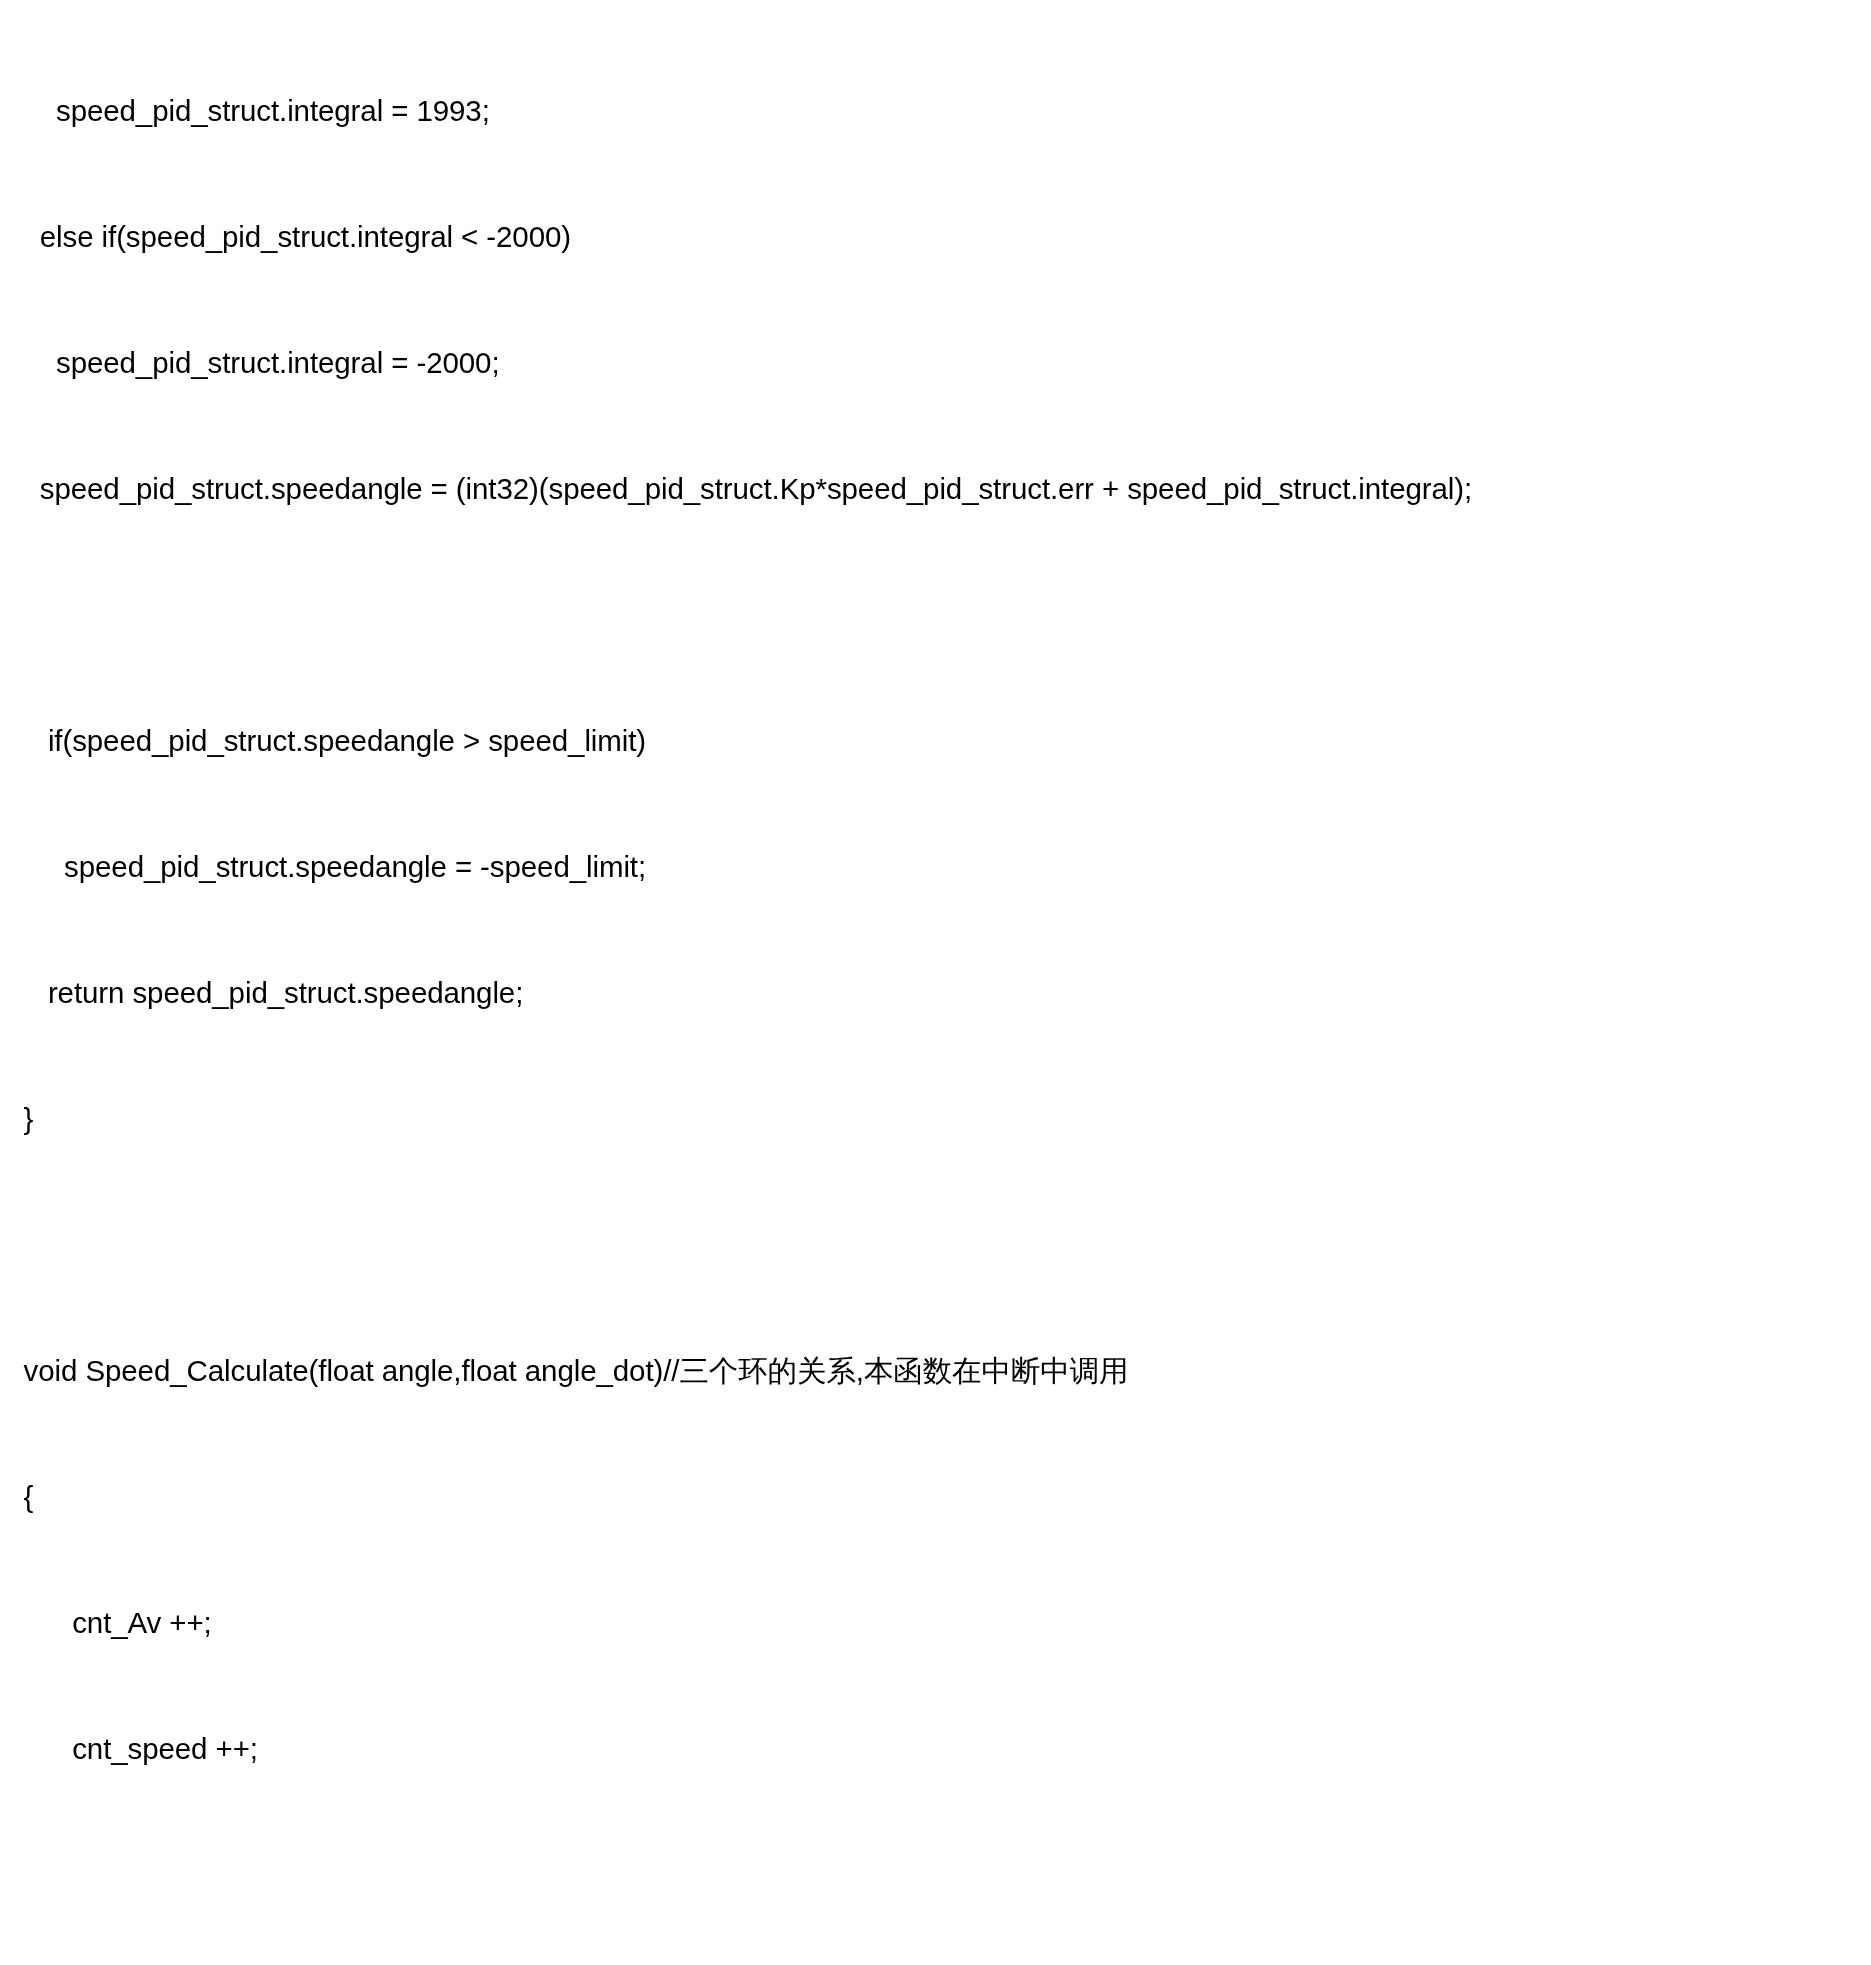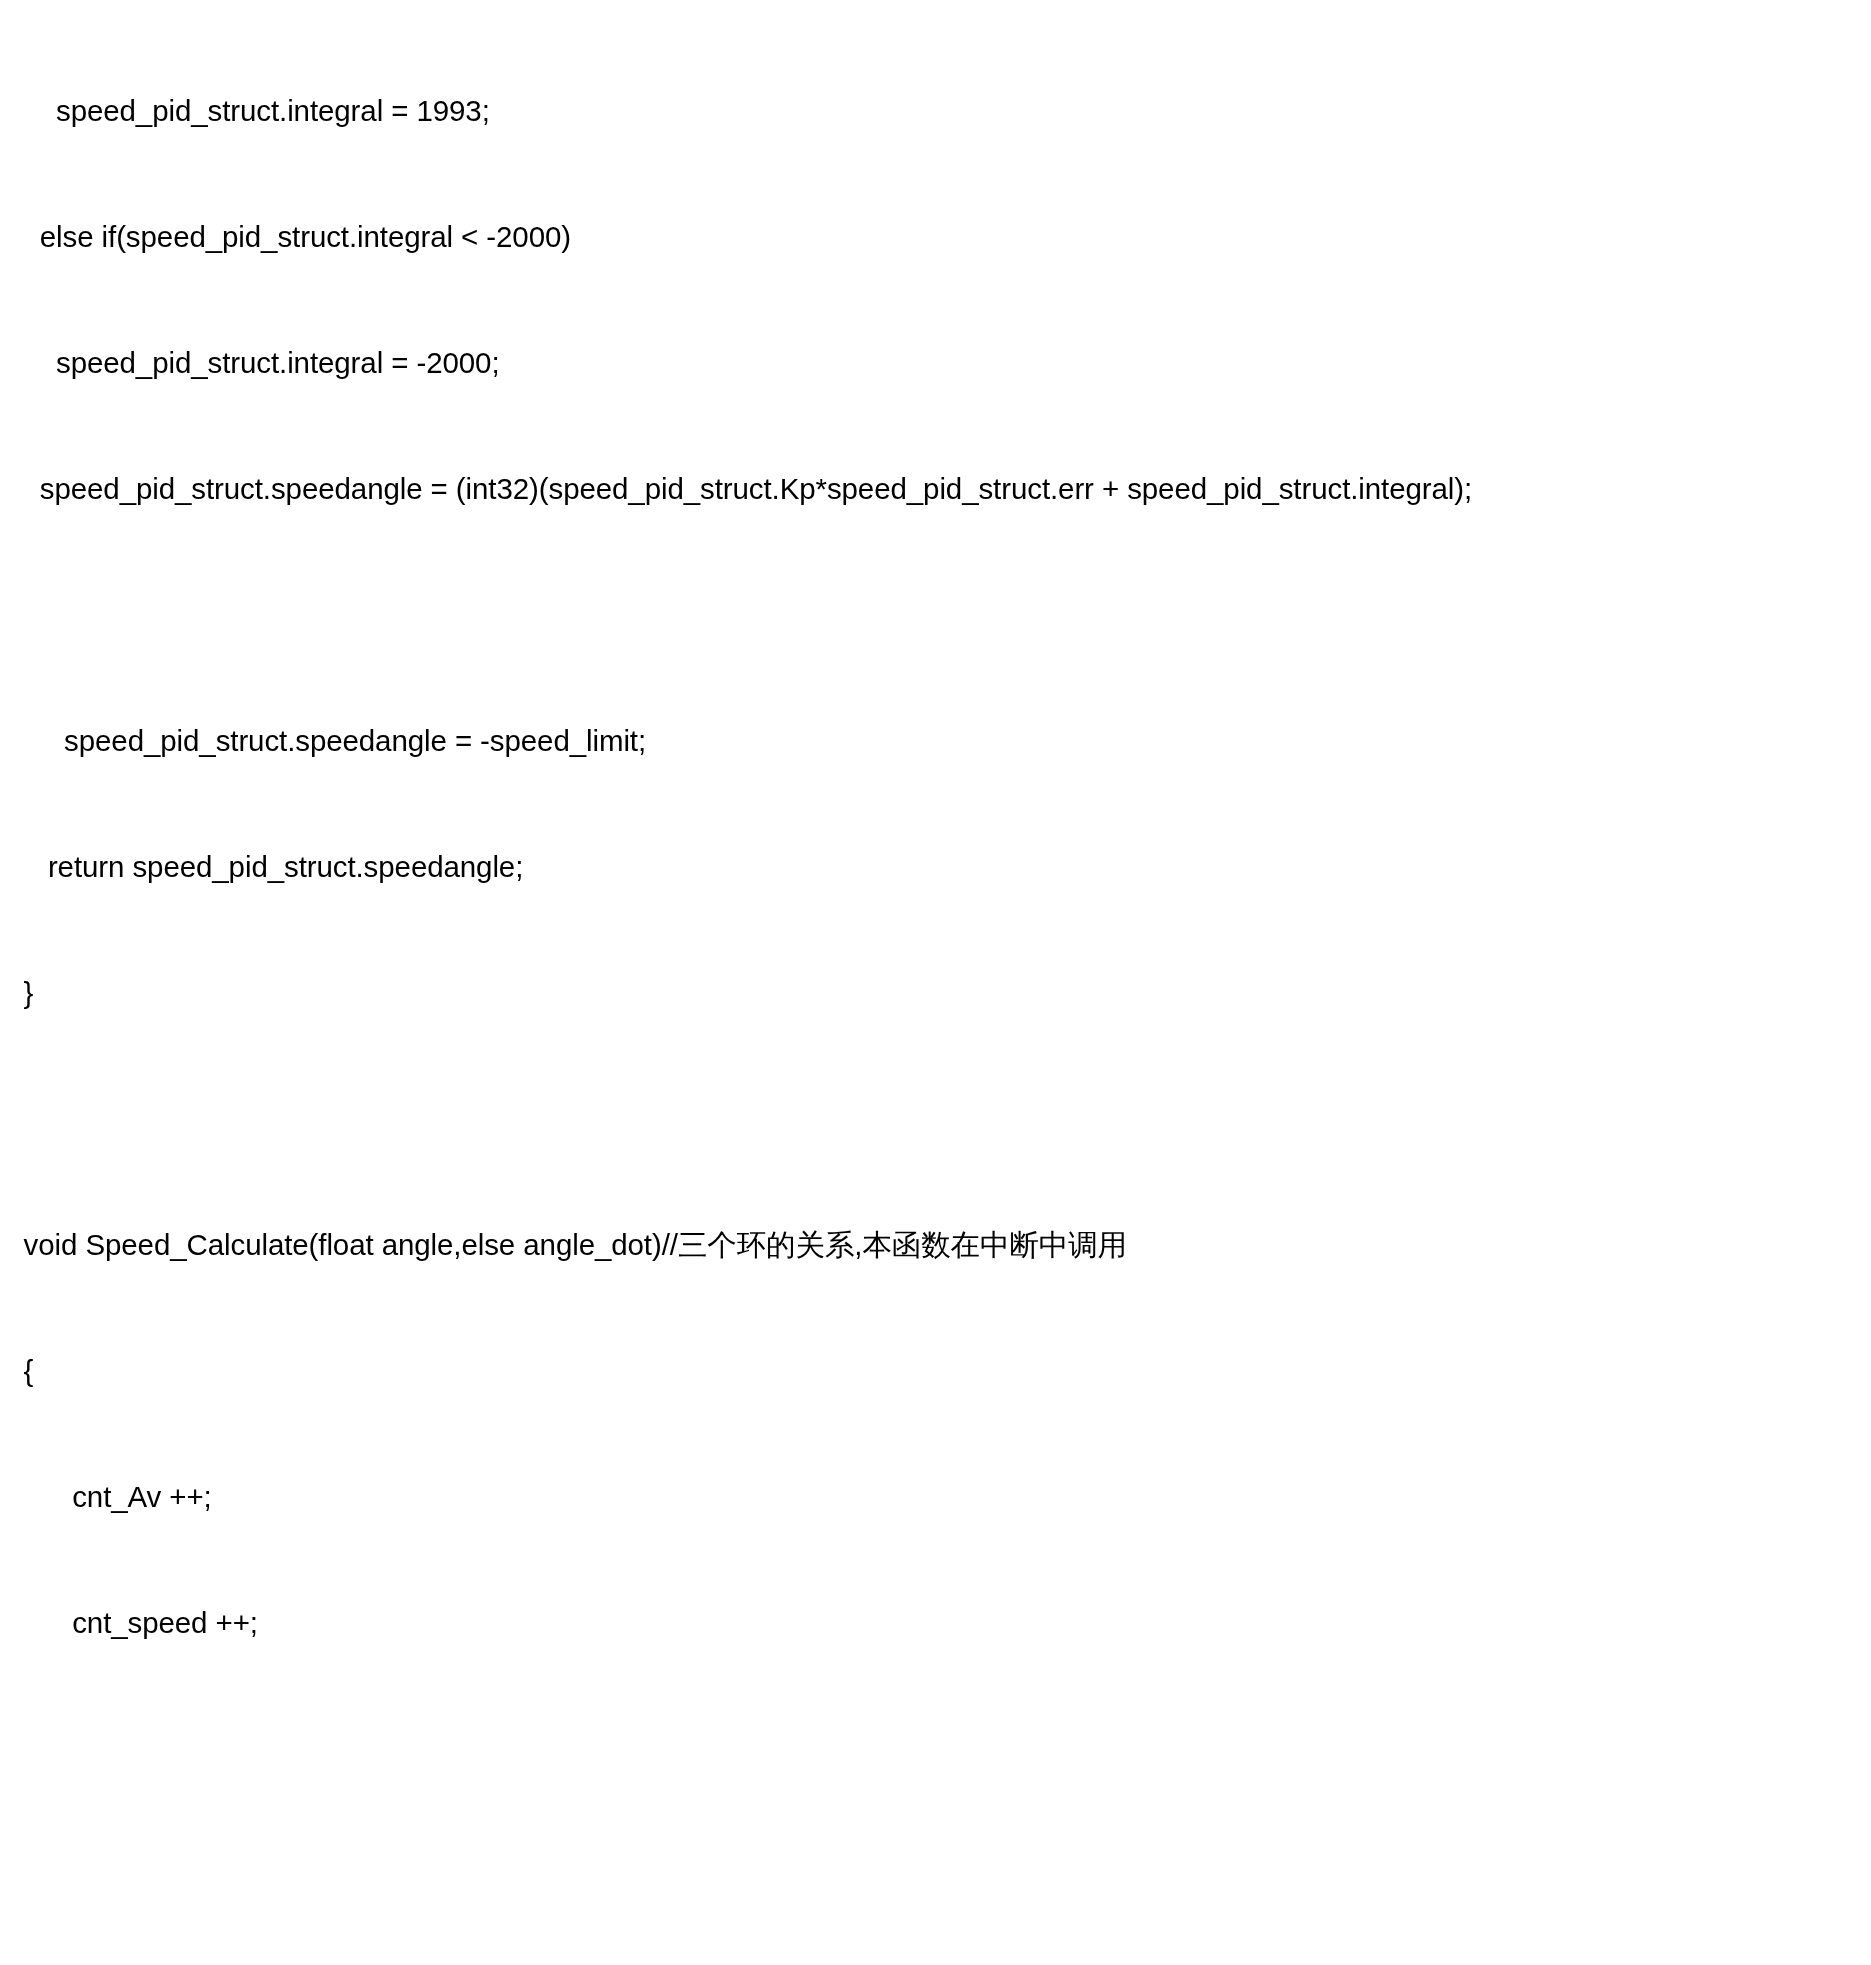--- a/index.html
+++ b/index.html
@@ -45,25 +45,26 @@
 <body>
 
 <div class="page">
 
   <div class="code-block">
     <span class="code-line">    speed_pid_struct.integral = 1993;</span>
     <span class="code-line">  else if(speed_pid_struct.integral &lt; -2000)</span>
     <span class="code-line">    speed_pid_struct.integral = -2000;</span>
     <span class="code-line">  speed_pid_struct.speedangle = (int32)(speed_pid_struct.Kp*speed_pid_struct.err + speed_pid_struct.integral);</span>
     <span class="code-line blank">&nbsp;</span>
+    <span class="code-line">   if(speed_pid_struct.speedangle &gt; speed_limit)</span>
     <span class="code-line">     speed_pid_struct.speedangle = -speed_limit;</span>
     <span class="code-line">   return speed_pid_struct.speedangle;</span>
     <span class="code-line">}</span>
     <span class="code-line blank">&nbsp;</span>
-    <span class="code-line cn">void Speed_Calculate(float angle,else angle_dot)//三个环的关系,本函数在中断中调用</span>
+    <span class="code-line cn">void Speed_Calculate(float angle,float angle_dot)//三个环的关系,本函数在中断中调用</span>
     <span class="code-line">{</span>
     <span class="code-line">      cnt_Av ++;</span>
     <span class="code-line">      cnt_speed ++;</span>
     
     
     
     
     
     
     

